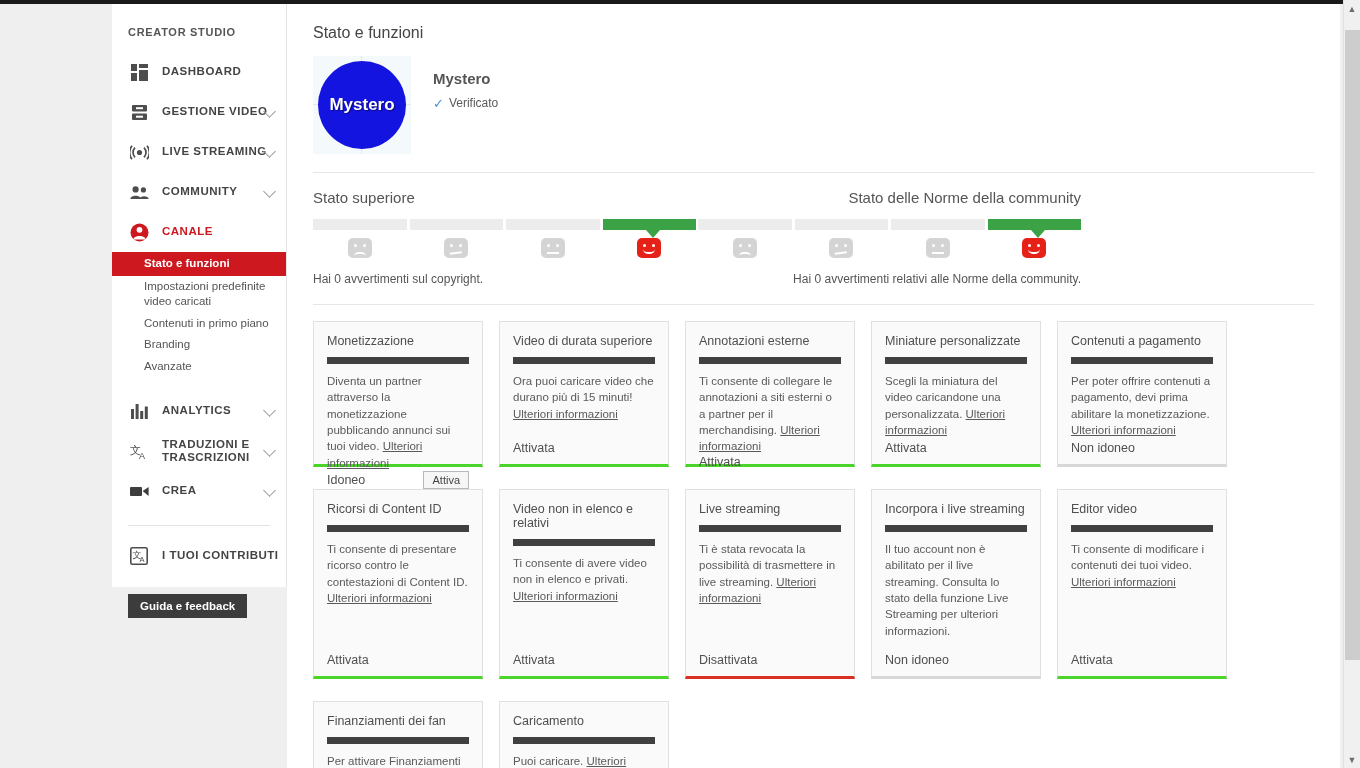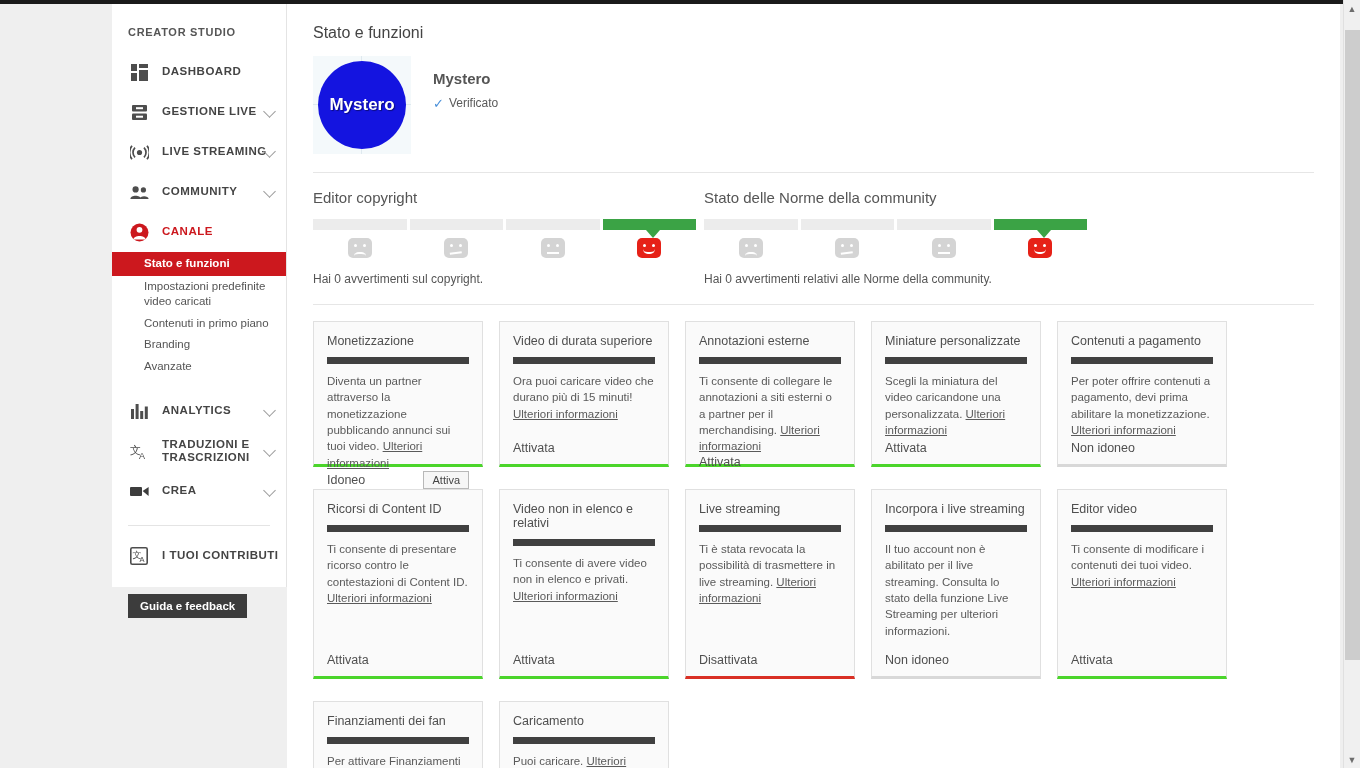--- a/index.html
+++ b/index.html
@@ -106,21 +106,21 @@
   .check {
     color: #4a90d9; font-size: 13px; line-height: 1;
   }
   .hr {
     height: 1px; background: #e6e6e6; margin: 18px 26px 0 26px;
   }
 
   
   .status-wrap { display: flex; padding: 16px 26px 0 26px; }
   .status-col { width: 383px; }
-  .status-col.second { margin-left: 8px; }
+  .status-col.second { margin-left: 2px; text-align: right; }
   .status-h { font-size: 15px; color: #555; font-weight: normal; margin-bottom: 13px; }
   .meter { display: flex; gap: 3px; position: relative; }
   .seg { height: 11px; flex: 1; background: #ececec; }
   .seg.on { background: #3ba345; }
   .pointer {
     position: absolute; right: 36px; top: 11px;
     width: 0; height: 0;
     border-left: 7px solid transparent;
     border-right: 7px solid transparent;
     border-top: 8px solid #3ba345;
@@ -221,21 +221,21 @@
   
   <div class="sb-row">
     <span class="sb-ico">
       <svg width="17" height="17" viewBox="0 0 17 17">
           <rect x="1" y="1" width="15" height="6.5" rx="1" fill="#4d4d4d"></rect>
           <rect x="5" y="3.2" width="7" height="2" fill="#fff"></rect>
           <rect x="1" y="9.5" width="15" height="6.5" rx="1" fill="#4d4d4d"></rect>
           <rect x="5" y="11.7" width="7" height="2" fill="#fff"></rect>
         </svg>
     </span>
-    <span class="sb-label">GESTIONE LIVE</span>
+    <span class="sb-label">GESTIONE VIDEO</span>
     <span class="sb-caret"></span>
   </div>
 
   
   <div class="sb-row">
     <span class="sb-ico">
       <svg width="19" height="15" viewBox="0 0 19 15">
         <circle cx="9.5" cy="7.5" r="2.6" fill="#4d4d4d"></circle>
         <path d="M5 2.6 A7 7 0 0 0 5 12.4" stroke="#4d4d4d" stroke-width="1.7" fill="none"></path>
         <path d="M14 2.6 A7 7 0 0 1 14 12.4" stroke="#4d4d4d" stroke-width="1.7" fill="none"></path>
@@ -348,21 +348,21 @@
         <span>Verificato</span>
       </div>
     </div>
   </div>
 
   <div class="hr"></div>
 
   <div class="status-wrap">
 
     <div class="status-col">
-      <div class="status-h">Editor copyright</div>
+      <div class="status-h">Stato superiore</div>
       <div class="meter">
         <div class="seg"></div>
         <div class="seg"></div>
         <div class="seg"></div>
         <div class="seg on"></div>
         <div class="pointer"></div>
       </div>
       <div class="faces">
         <div class="face-cell">
             <div class="face">

